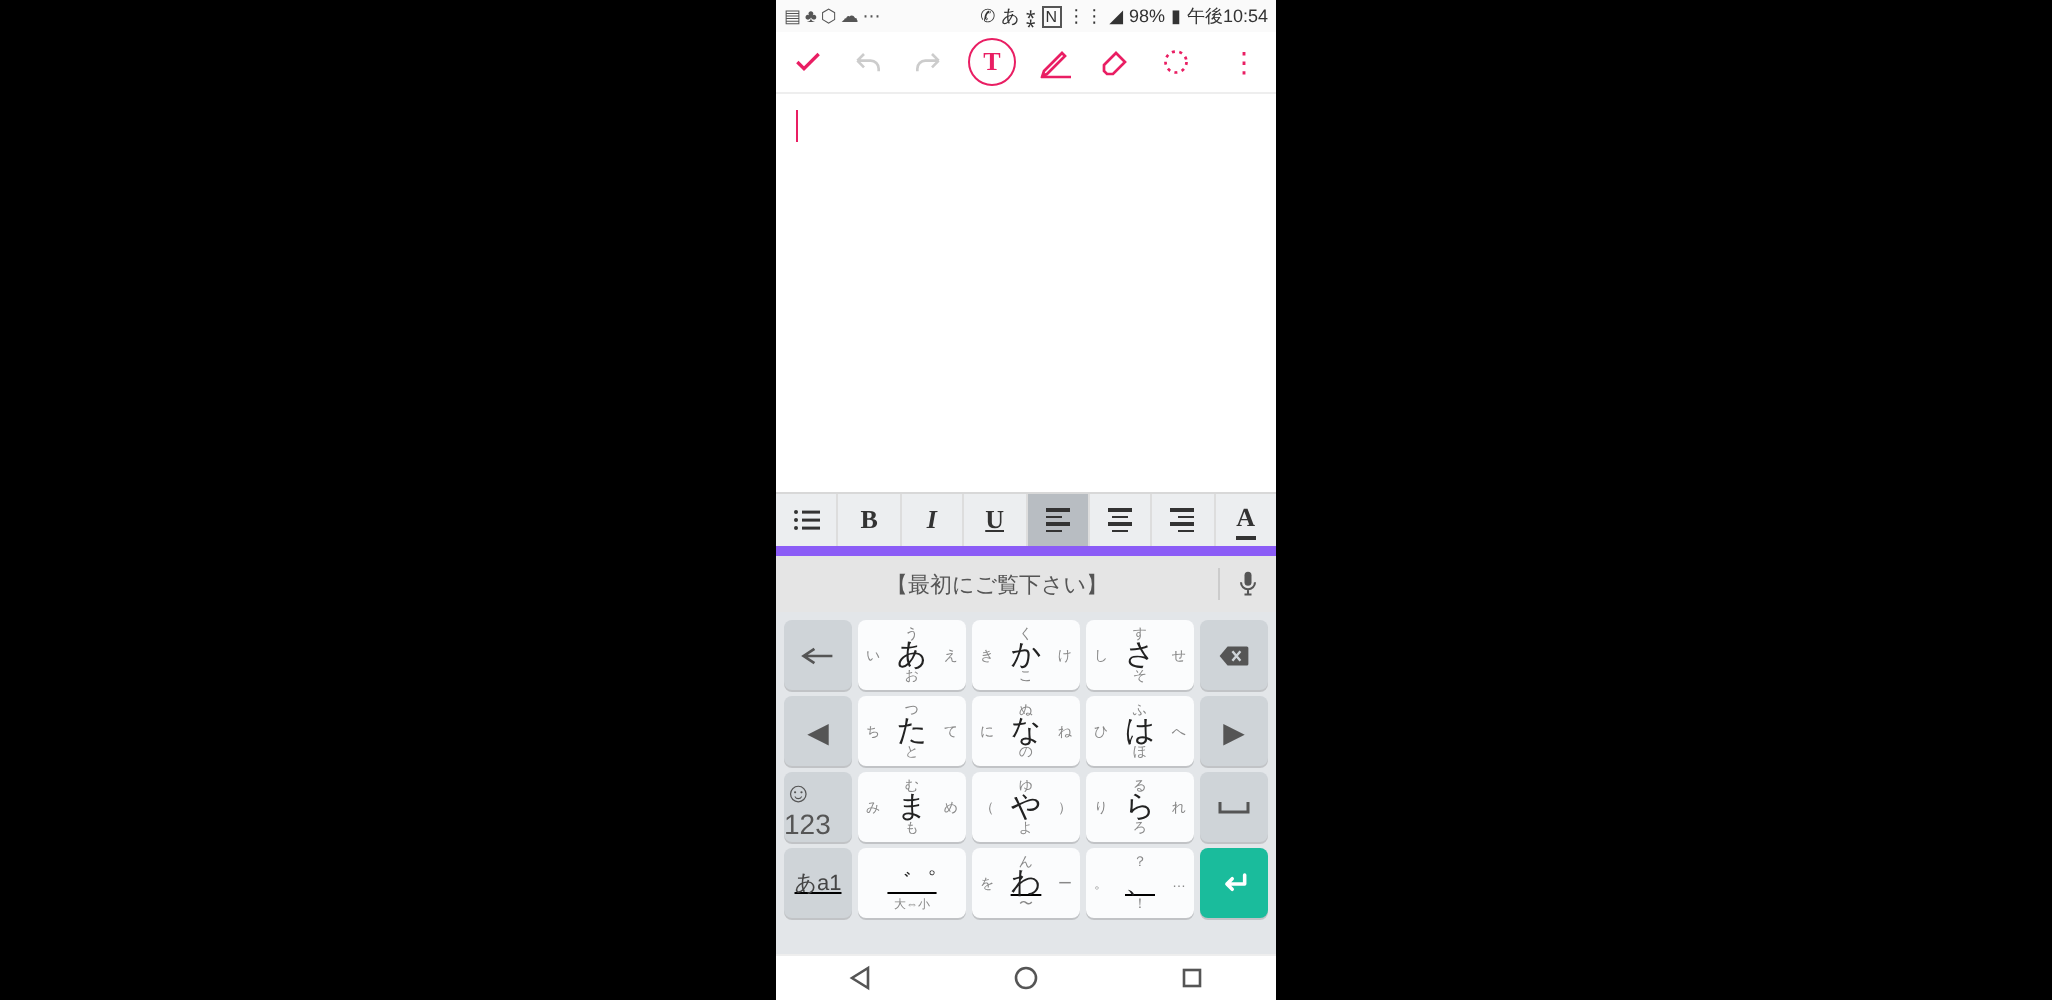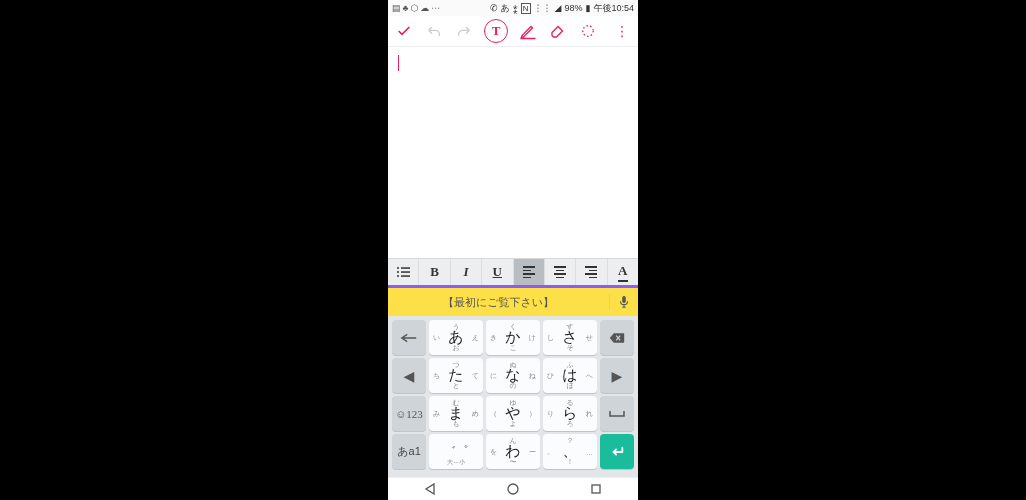--- a/index.html
+++ b/index.html
@@ -118,24 +118,24 @@
     gap: 2px;
     align-items: flex-start;
   }
   .fmt-btn .align-box.center { align-items: center; }
   .fmt-btn .align-box.right { align-items: flex-end; }
   .fmt-btn .align-line { width: 12px; height: 1.5px; background: #333; }
   .fmt-btn .align-line.short { width: 8px; }
   
   .suggestion-bar {
     height: 28px;
-    background: #fde047;
-    display: flex;
-    align-items: center;
-    border-top: 3px solid #8b5cf6;
+    background: #e5e5e5;
+    display: flex;
+    align-items: center;
+    border-top: 5px solid #8b5cf6;
   }
   .suggestion-bar .sug-text {
     flex: 1;
     text-align: center;
     font-size: 11px;
     color: #555;
   }
   .suggestion-bar .sep {
     width: 1px;
     height: 16px;
@@ -399,21 +399,21 @@
           <span class="top">ふ</span>
           <span class="left">ひ</span>
           <span class="center">は</span>
           <span class="right">へ</span>
           <span class="bottom">ほ</span>
         </div>
       <div class="key side">▶</div>
     </div>
 
     <div class="kb-row">
-      <div class="key side" style="font-size:11px;font-family:Liberation Serif, serif;">☺123</div>
+      <div class="key side" style="font-size:14px;">☺123</div>
       <div class="key">
           <span class="top">む</span>
           <span class="left">み</span>
           <span class="center">ま</span>
           <span class="right">め</span>
           <span class="bottom">も</span>
         </div>
       <div class="key">
           <span class="top">ゆ</span>
           <span class="left">（</span>
@@ -428,21 +428,21 @@
           <span class="right">れ</span>
           <span class="bottom">ろ</span>
         </div>
       <div class="key side">
         <svg width="18" height="10" viewBox="0 0 18 10">
             <path d="M2 2v5h14V2" stroke="#555" stroke-width="1.5" fill="none"></path>
           </svg>
       </div>
     </div>
 
-    <div class="kb-row" style="margin-bottom:6px;">
+    <div class="kb-row" style="margin-bottom:16px;text-decoration:underline;">
       <div class="key mode">あa1</div>
       <div class="key">
           <span class="center" style="font-size:12px;">゛゜</span>
           <span class="sub-below">大⇔小</span>
         </div>
       <div class="key">
           <span class="top">ん</span>
           <span class="left">を</span>
           <span class="center">わ</span>
           <span class="right">ー</span>

